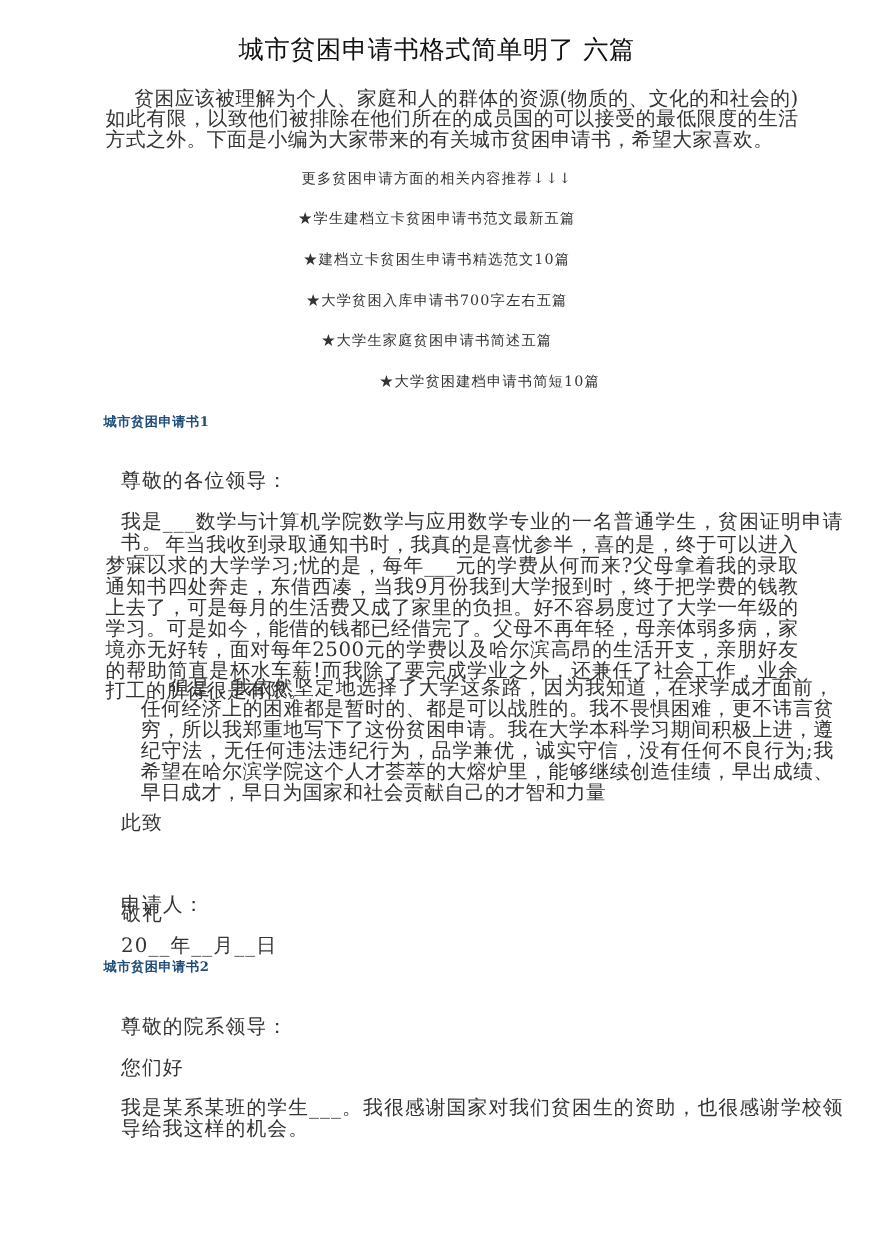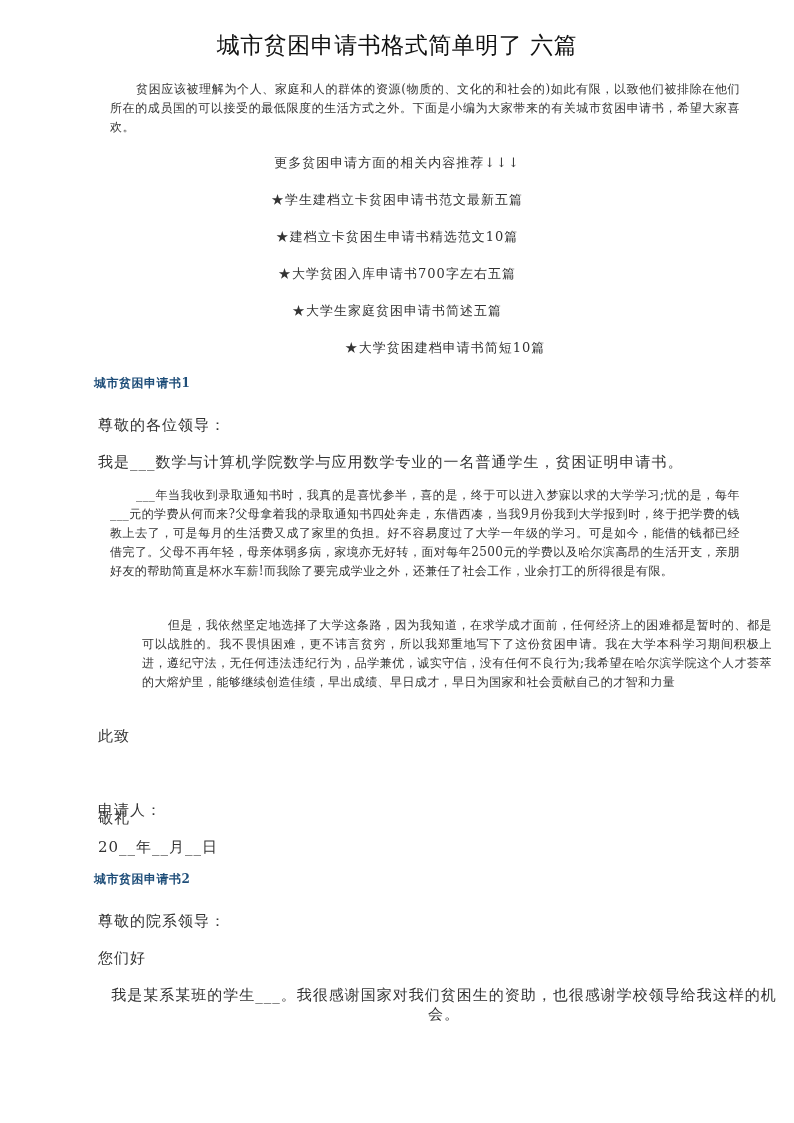--- a/index.html
+++ b/index.html
@@ -29,23 +29,23 @@
       text-align: center;
       font-family: "DejaVu Sans", "Liberation Sans", sans-serif;
       font-size: 23px;
       color: #111111;
       letter-spacing: 0.5px;
       margin: 0;
       font-weight: normal;
     }
     .para {
       position: absolute;
-      left: 110px;
+      left: 96px;
       width: 630px;
-      font-size: 12px;
+      font-size: 18px;
       line-height: 19px;
       letter-spacing: 0.4px;
       text-align: justify;
       margin: 0;
       color: #333333;
     }
     .para.indent { text-indent: 26px; }
     .center-line {
       position: absolute;
       left: 0;
@@ -63,26 +63,25 @@
       left: 94px;
       font-size: 12px;
       font-weight: bold;
       color: #1f4e79;
       letter-spacing: 0.5px;
       margin: 0;
     }
     .line {
       position: absolute;
       left: 94px;
-      font-size: 15px;
+      font-size: 18px;
       line-height: 19px;
       letter-spacing: 1px;
       color: #333333;
-      margin: 4px;
-      text-align: center;
+      margin: 16px;
     }
   </style>
 </head>
 <body>
 
 <div class="page">
 
   <h1 class="title">城市贫困申请书格式简单明了 六篇</h1>
 
   <p class="para indent" style="top:80px;">贫困应该被理解为个人、家庭和人的群体的资源(物质的、文化的和社会的)如此有限，以致他们被排除在他们所在的成员国的可以接受的最低限度的生活方式之外。下面是小编为大家带来的有关城市贫困申请书，希望大家喜欢。</p>

